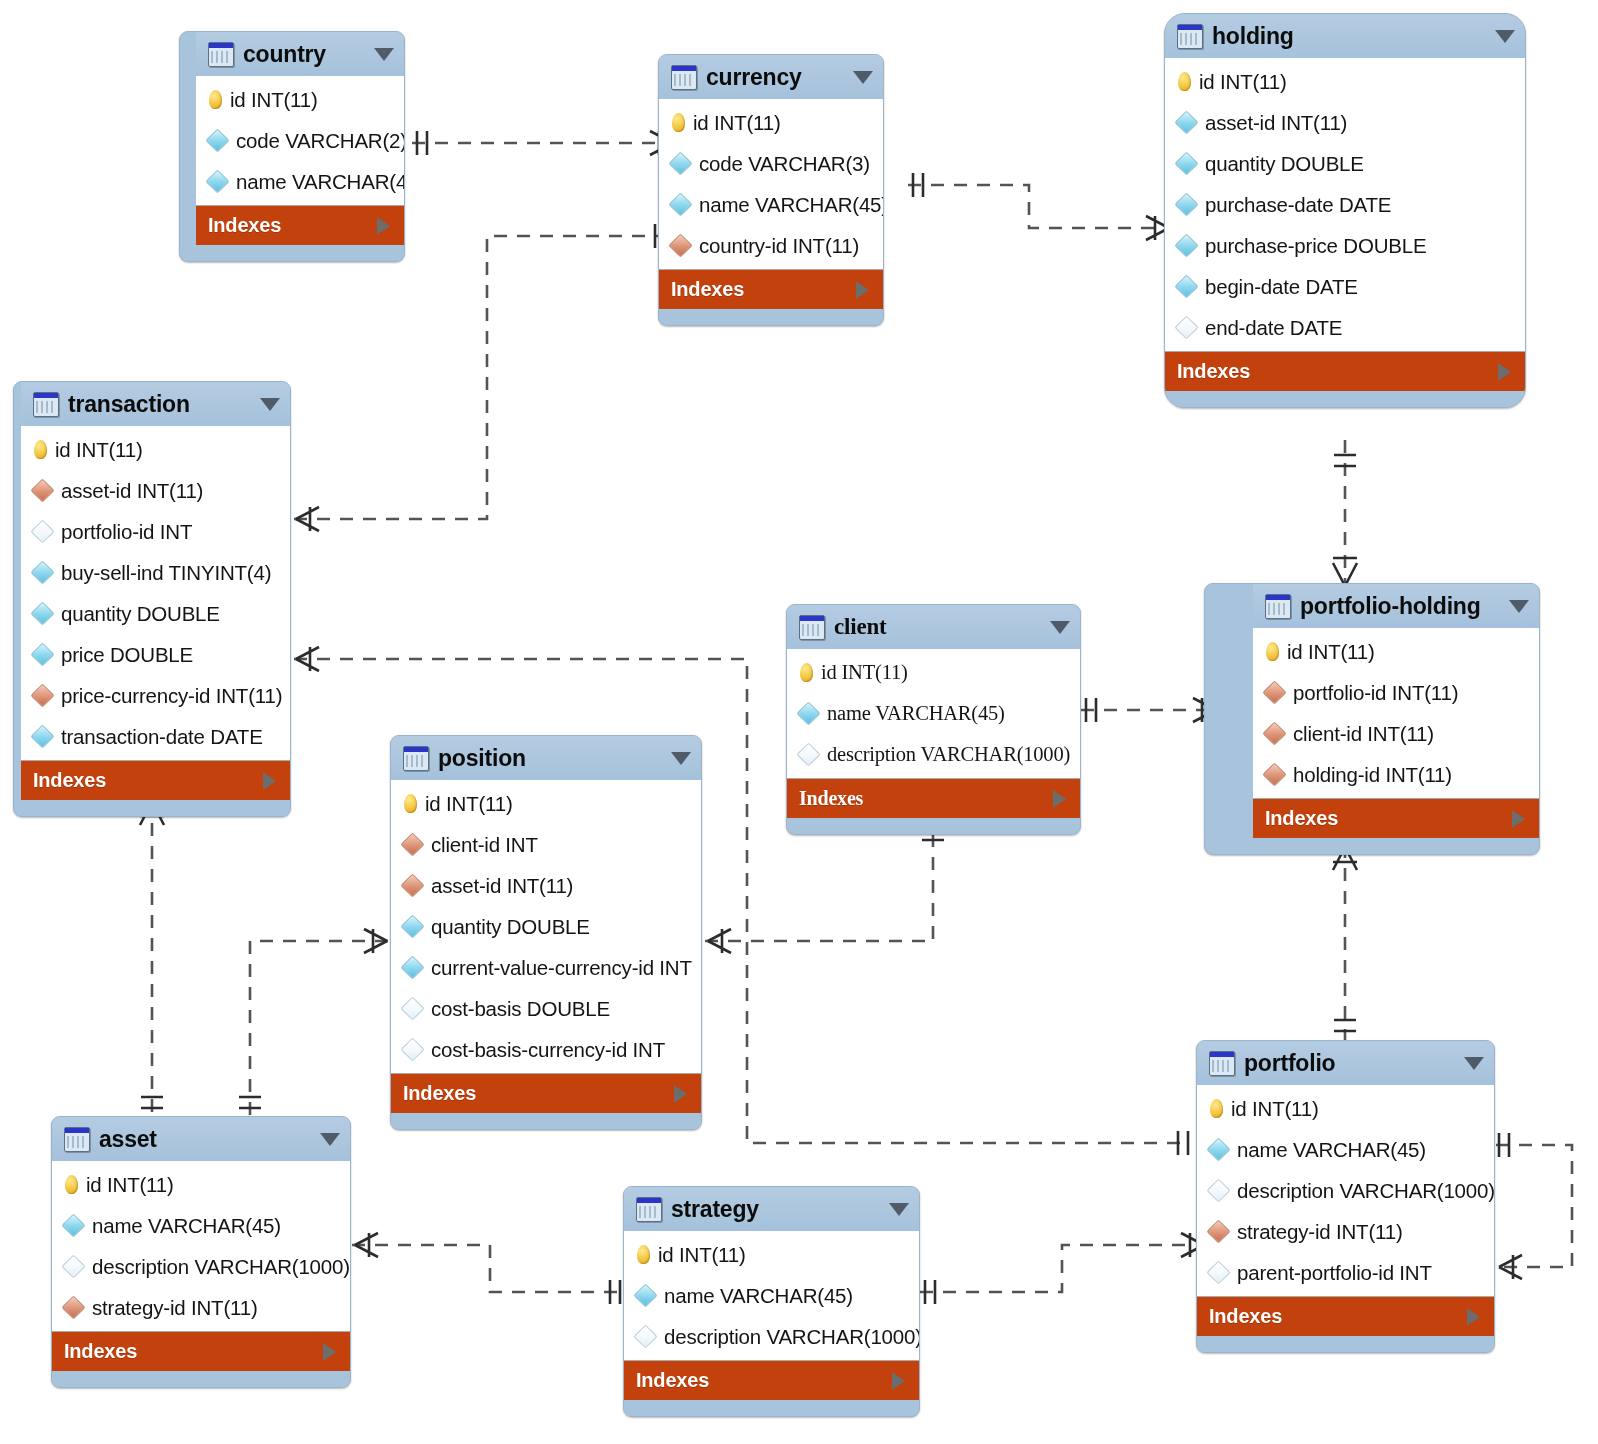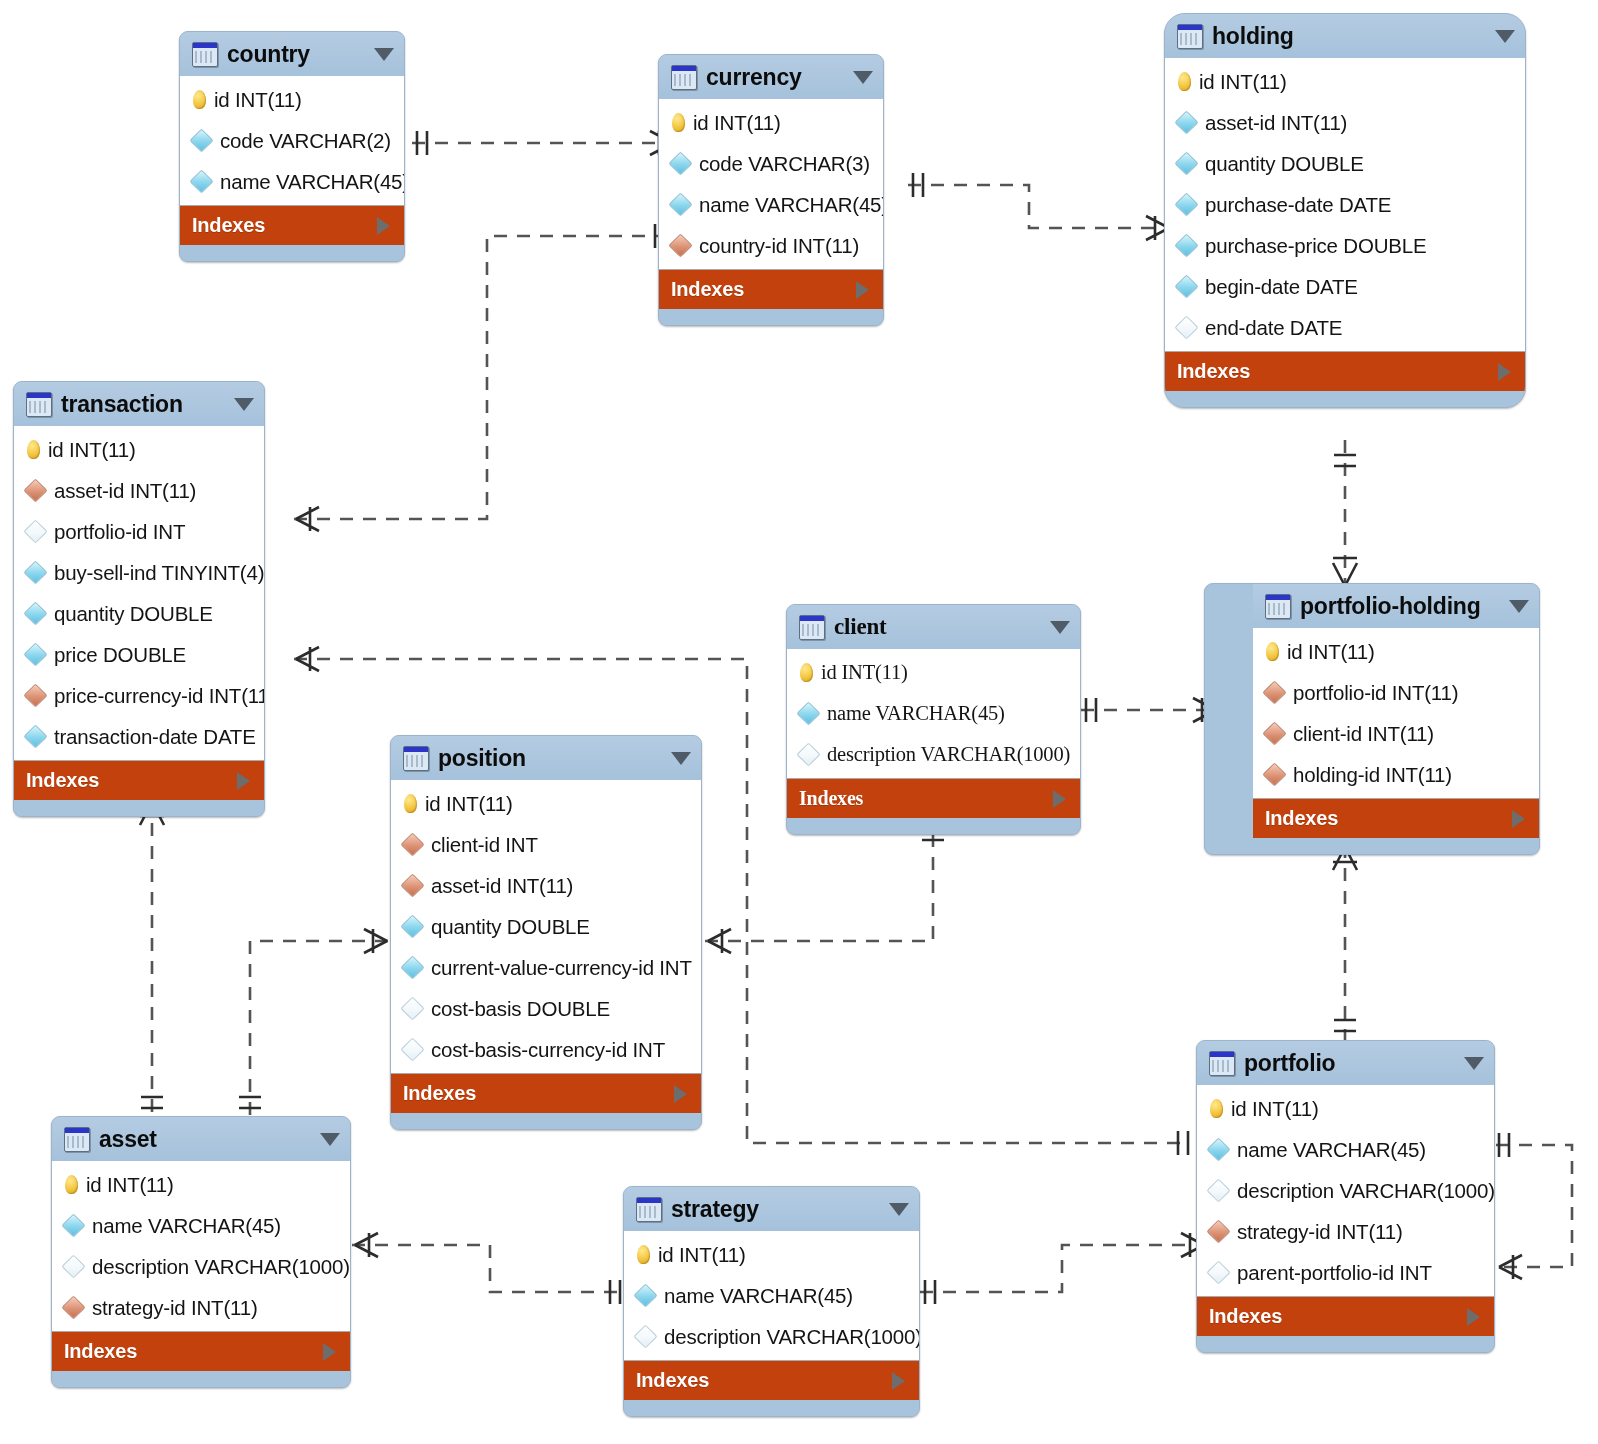--- a/index.html
+++ b/index.html
@@ -240,21 +240,21 @@
       <path class="sym" d="M1190,1233 L1190,1257 M1204,1245 L1181,1233 M1204,1245 L1181,1257"></path>
     </g>
 
     <g>
       <path class="rel" d="M1496,1145 L1572,1145 L1572,1267 L1496,1267"></path>
       <path class="sym" d="M1499,1133 L1499,1157 M1509,1133 L1509,1157"></path>
       <path class="sym" d="M1513,1255 L1513,1279 M1499,1267 L1522,1255 M1499,1267 L1522,1279"></path>
     </g>
   </svg>
 
-  <div class="entity" style="left:179px; top:31px; width:226px;">
+  <div class="entity" style="left:179px; top:31px; width:226px;padding-left:16px;">
     <div class="ent-header">
       <span class="tbl-icon"></span>
       <span class="ent-title">country</span>
       <span class="caret-down"></span>
     </div>
     <div class="ent-body">
       <div class="col-row">
         <span class="gl gl-pk"></span>
         <span class="col-label">id INT(11)</span>
       </div>
@@ -341,21 +341,21 @@
         <span class="col-label">end-date DATE</span>
       </div>
     </div>
     <div class="ent-indexes">
       <span class="idx-label">Indexes</span>
       <span class="caret-right"></span>
     </div>
     <div class="ent-footer"></div>
   </div>
 
-  <div class="entity" style="left:13px; top:381px; width:252px;">
+  <div class="entity" style="left:13px; top:381px; width:278px;padding-left:7px;">
     <div class="ent-header">
       <span class="tbl-icon"></span>
       <span class="ent-title">transaction</span>
       <span class="caret-down"></span>
     </div>
     <div class="ent-body">
       <div class="col-row">
         <span class="gl gl-pk"></span>
         <span class="col-label">id INT(11)</span>
       </div>

